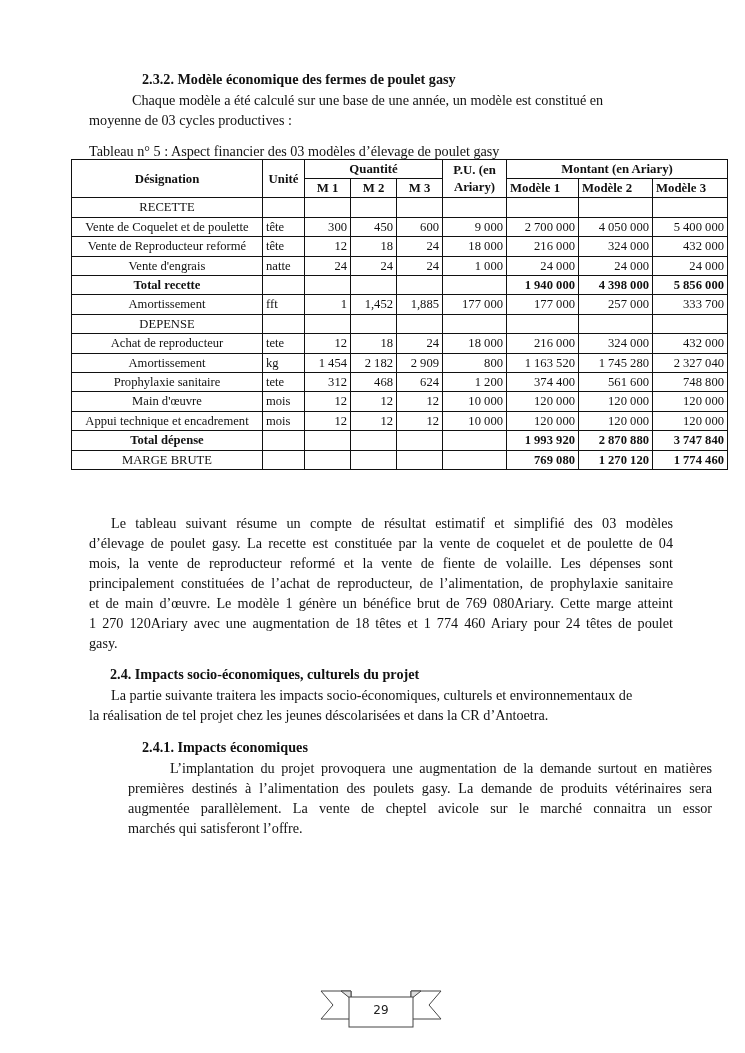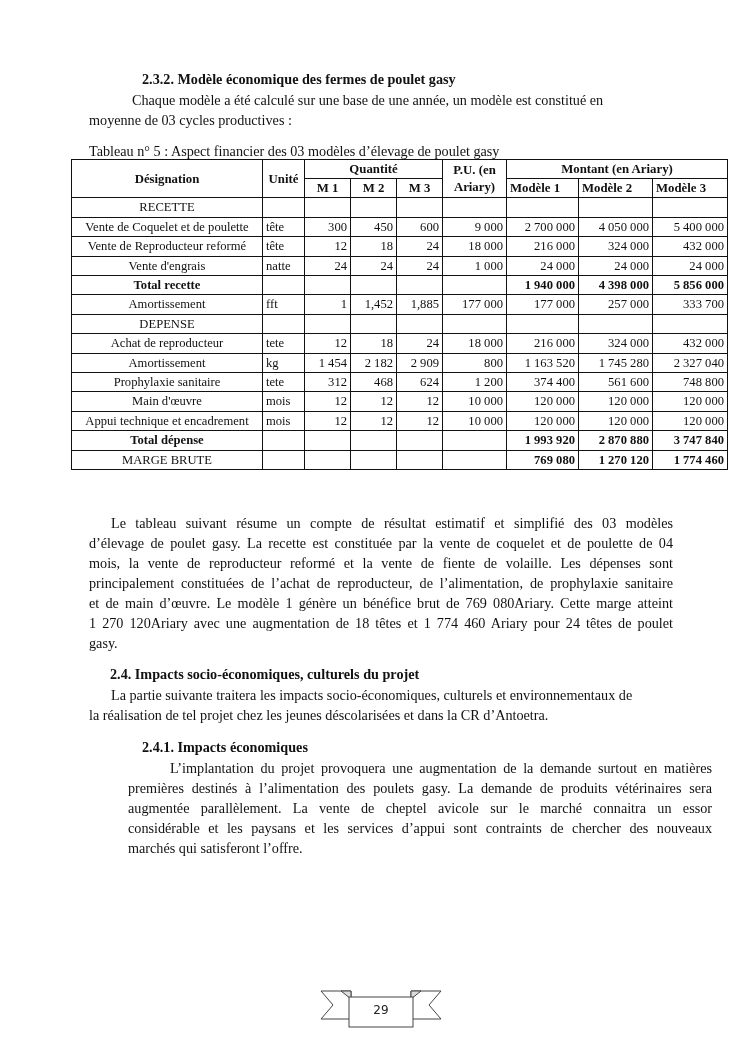--- a/index.html
+++ b/index.html
@@ -235,21 +235,20 @@
 <div class="abs para" style="left:89px; top:685px; width:584px;">
   <div style="text-indent:22px; white-space:nowrap;">La partie suivante traitera les impacts socio-économiques, culturels et environnementaux de</div>
   <div style="white-space:nowrap;">la réalisation de tel projet chez les jeunes déscolarisées et dans la CR d’Antoetra.</div>
 </div>
 
 <div class="abs h3" style="left:142px; top:739px;">2.4.1.   Impacts économiques</div>
 <div class="abs para" style="left:89px; top:758px; width:584px;margin-left:39px;">
   <div style="text-indent:42px; text-align-last:justify;">L’implantation du projet provoquera une augmentation de la demande surtout en matières</div>
   <div style="text-align-last:justify;">premières destinés à l’alimentation des poulets gasy.  La demande de  produits vétérinaires sera</div>
   <div style="text-align-last:justify;">augmentée parallèlement. La vente de cheptel avicole sur le marché connaitra un essor</div>
-  <div style="text-align-last:justify;">considérable et les paysans et les services d’appui sont contraints de chercher des nouveaux</div>
   <div>marchés qui satisferont l’offre.</div>
 </div>
 
 <div class="page-num">
   <svg width="124" height="42" viewBox="0 0 124 42">
     <g fill="#fff" stroke="#444" stroke-width="1">
 
       <polygon points="2,4 32,4 32,32 2,32 14,18"></polygon>
 
       <polygon points="122,4 92,4 92,32 122,32 110,18"></polygon>

